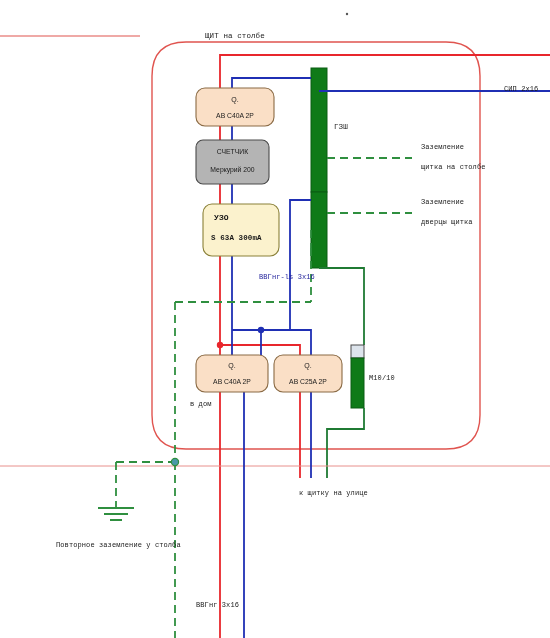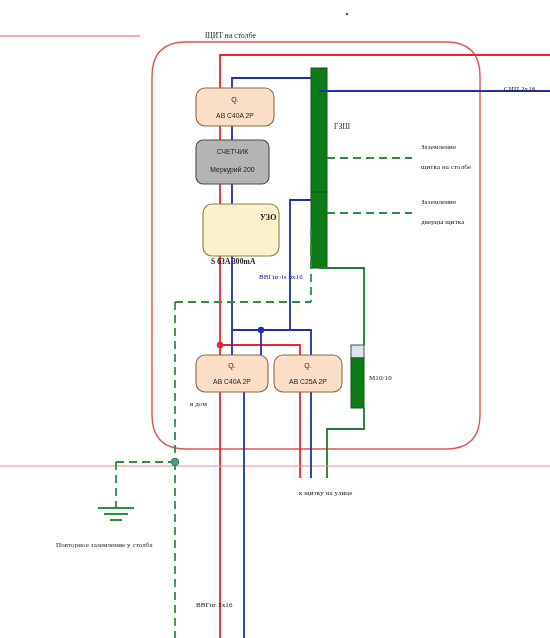--- a/index.html
+++ b/index.html
@@ -17,34 +17,34 @@
     background: #ffffff;
     overflow: hidden;
   }
   #canvas svg {
     position: absolute;
     top: 0;
     left: 0;
   }
   .lbl {
     position: absolute;
-    font-family: Liberation Serif, serif;
+    font-family: Liberation Mono, monospace;
     font-size: 7.5px;
     color: #1a1a1a;
     white-space: nowrap;
     line-height: 1.35;
     letter-spacing: 0.1px;
   }
   .lbl-title   { font-size: 7.5px; }
   .lbl-cable   { font-size: 7px; color: #23239c; }
   .lbl-cable-d { font-size: 7px; color: #1a1a1a; }
   .lbl-gnd     { font-size: 7px; color: #1a1a1a; }
   .lbl-bus     { font-size: 7.5px; color: #1a1a1a; text-align: right; }
   .lbl-uzo-t   { font-size: 8px; font-weight: bold; color: #151515; }
-  .lbl-uzo-s   { font-size: 7.5px; font-weight: bold; color: #151515; margin-top: 24px; }
+  .lbl-uzo-s   { font-size: 7.5px; font-weight: bold; color: #151515; }
   .dev-q       { font-size: 7px; color: #1a1a1a; }
   .dev-sub     { font-size: 6.8px; color: #1a1a1a; }
   .dev-ctr     { position: absolute; text-align: center; }
 </style>
 </head>
 <body>
 
 <div id="canvas">
 
   <svg width="550" height="638" viewBox="0 0 550 638">
@@ -140,21 +140,21 @@
   <div class="lbl lbl-title" style="left:205px; top:31px;">ЩИТ на столбе</div>
 
   <div class="lbl lbl-bus" style="left:334px; top:122px;">ГЗШ</div>
 
   <div class="dev-ctr dev-q" style="left:196px; top:96px; width:78px;">Q.</div>
   <div class="dev-ctr dev-sub" style="left:196px; top:112px; width:78px;">АВ C40A 2P</div>
 
   <div class="dev-ctr dev-sub" style="left:196px; top:148px; width:73px;">СЧЕТЧИК</div>
   <div class="dev-ctr dev-sub" style="left:196px; top:166px; width:73px;">Меркурий 200</div>
 
-  <div class="lbl lbl-uzo-t" style="left:214px; top:213px;margin-left:46px;">УЗО</div>
+  <div class="lbl lbl-uzo-t" style="left:214px; top:213px;">УЗО</div>
   <div class="lbl lbl-uzo-s" style="left:211px; top:233px;">S 63A 300mA</div>
 
   <div class="dev-ctr dev-q" style="left:196px; top:362px; width:72px;">Q.</div>
   <div class="dev-ctr dev-sub" style="left:196px; top:378px; width:72px;">АВ C40A 2P</div>
 
   <div class="dev-ctr dev-q" style="left:274px; top:362px; width:68px;">Q.</div>
   <div class="dev-ctr dev-sub" style="left:274px; top:378px; width:68px;">АВ C25A 2P</div>
 
   <div class="lbl lbl-cable-d" style="left:369px; top:374px;">M10/10</div>
 

